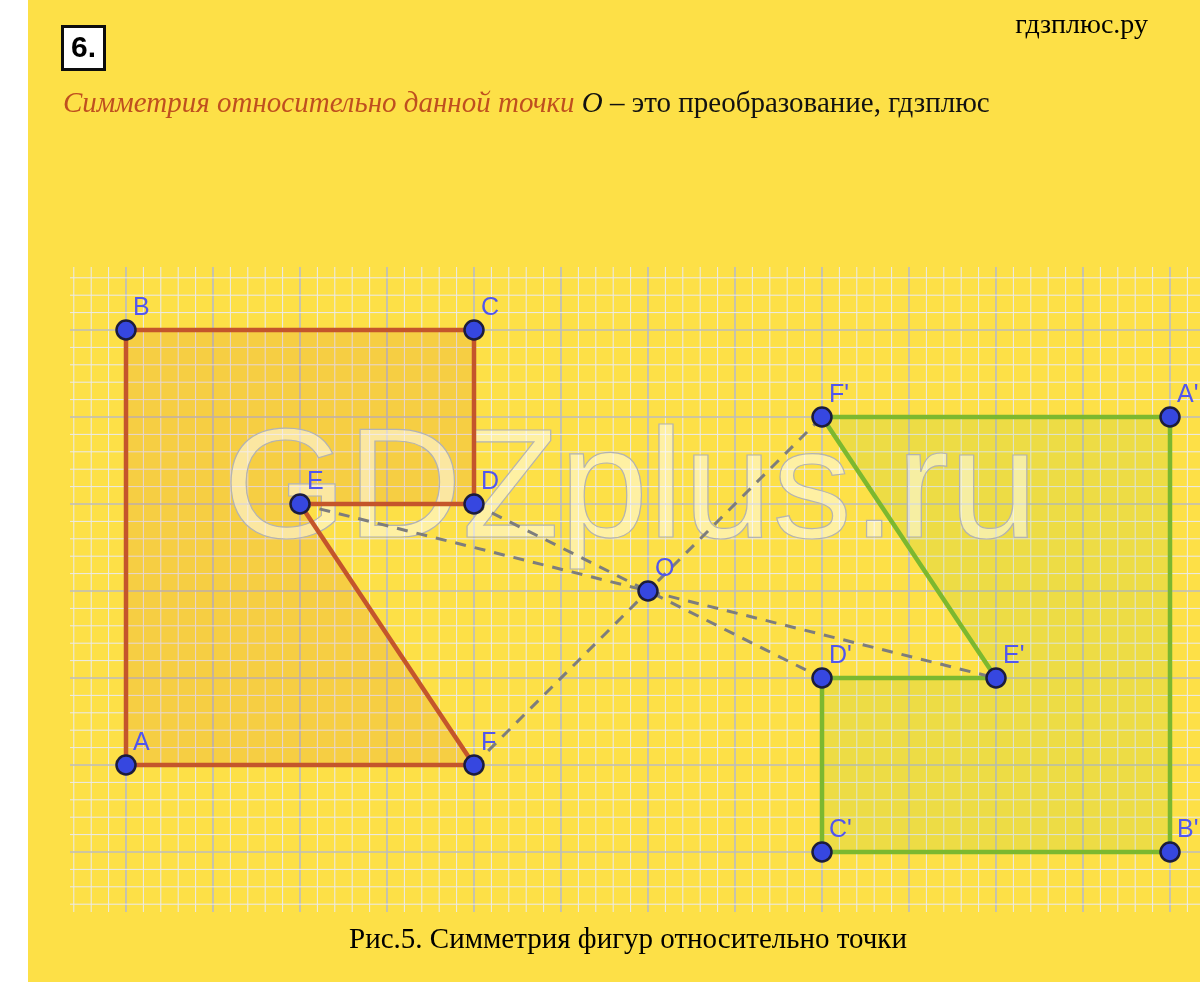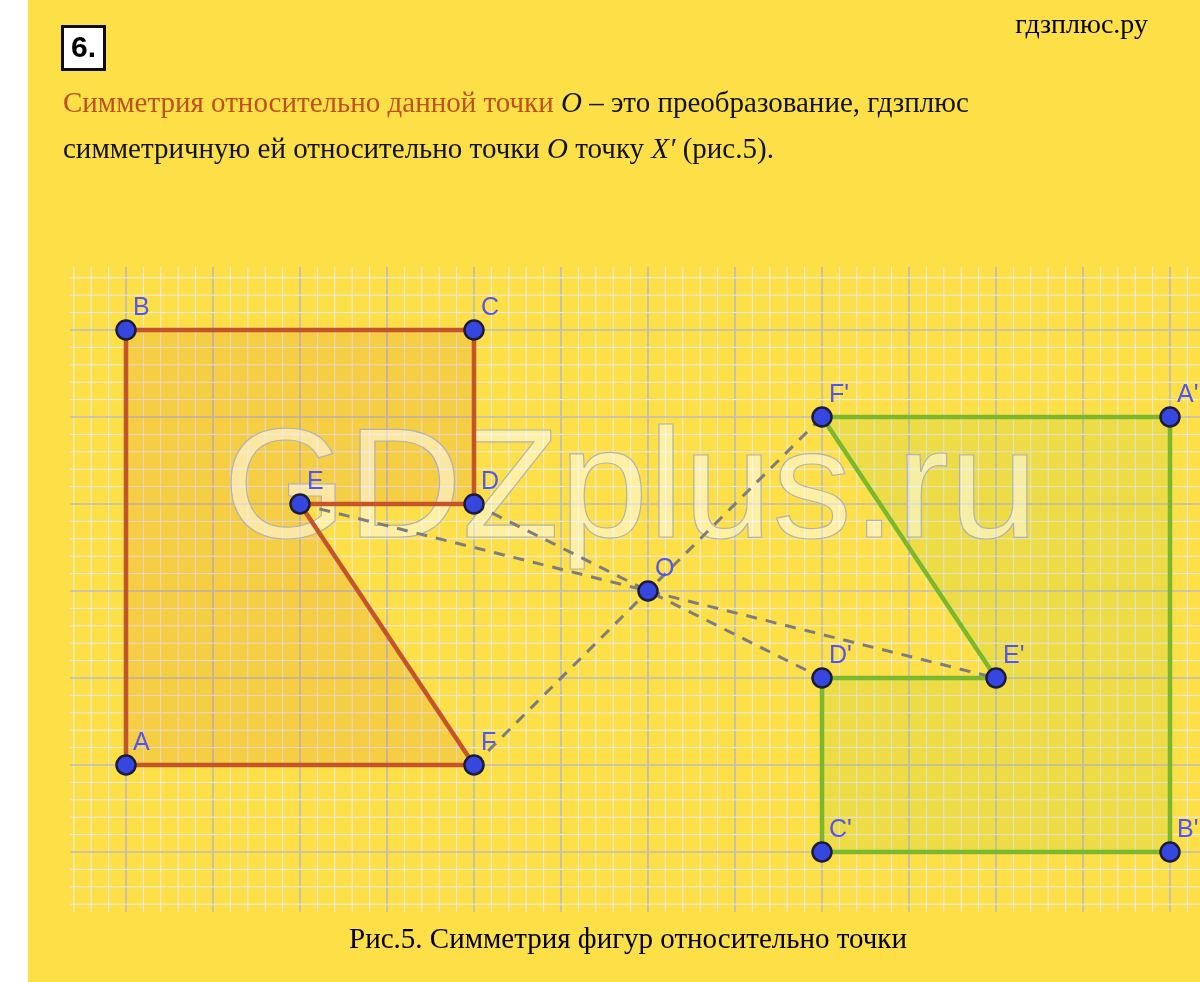--- a/index.html
+++ b/index.html
@@ -3,41 +3,38 @@
 <meta charset="utf-8">
 <style>
   html,body{margin:0;padding:0;background:#fff;}
   #page{position:relative;width:1200px;height:982px;background:#fde047;overflow:hidden;
         font-family:"Liberation Serif",serif;color:#111;margin-left:28px;}
   .site{position:absolute;top:8px;right:80px;font-size:28px;color:#000;}
   .numbox{position:absolute;top:25px;left:33px;border:3px solid #0d0d0d;background:#fff;
           padding:0 7px 2px 7px;font-family:"Liberation Sans",sans-serif;
           font-size:30px;font-weight:bold;line-height:38px;color:#000;}
   .para{position:absolute;top:80px;left:35px;width:1130px;font-size:29px;line-height:45.5px;}
-  .para .accent{}
+  .para .accent{font-style:italic;}
   .para .var{font-style:italic;}
   .cap{position:absolute;top:922px;left:0;width:1200px;text-align:center;font-size:29px;color:#000;}
   #diagram-wrap{position:absolute;top:255px;left:0;width:1200px;height:665px;}
   svg text{font-family:"Liberation Sans",sans-serif;}
 </style>
 </head>
 <body>
 
 <div id="page">
 
   <div class="site">гдзплюс.ру</div>
 
   <div class="numbox">6.</div>
 
   <div class="para">
     <div>
       <span class="accent" id="accent-phrase" style="color: rgb(191, 79, 31);">Симметрия относительно данной точки </span><span class="var">O</span><span> – это преобразование, гдзплюс</span>
-    </div>
-    <div>
-      <span>симметричную ей относительно точки </span><span class="var">O</span><span> точку </span><span class="var">X′</span><span> (рис.5).</span>
     </div>
   </div>
 
   <div id="diagram-wrap">
     <svg id="diagram-svg" width="1200" height="665" viewBox="0 0 1200 665">
         <g>
           <line x1="45.800000000000004" y1="12" x2="45.800000000000004" y2="657" stroke="#eaeaee" stroke-width="1"></line>
           <line x1="63.2" y1="12" x2="63.2" y2="657" stroke="#eaeaee" stroke-width="1"></line>
           <line x1="80.6" y1="12" x2="80.6" y2="657" stroke="#eaeaee" stroke-width="1"></line>
           <line x1="98" y1="12" x2="98" y2="657" stroke="#bdbdbd" stroke-width="1.7"></line>

